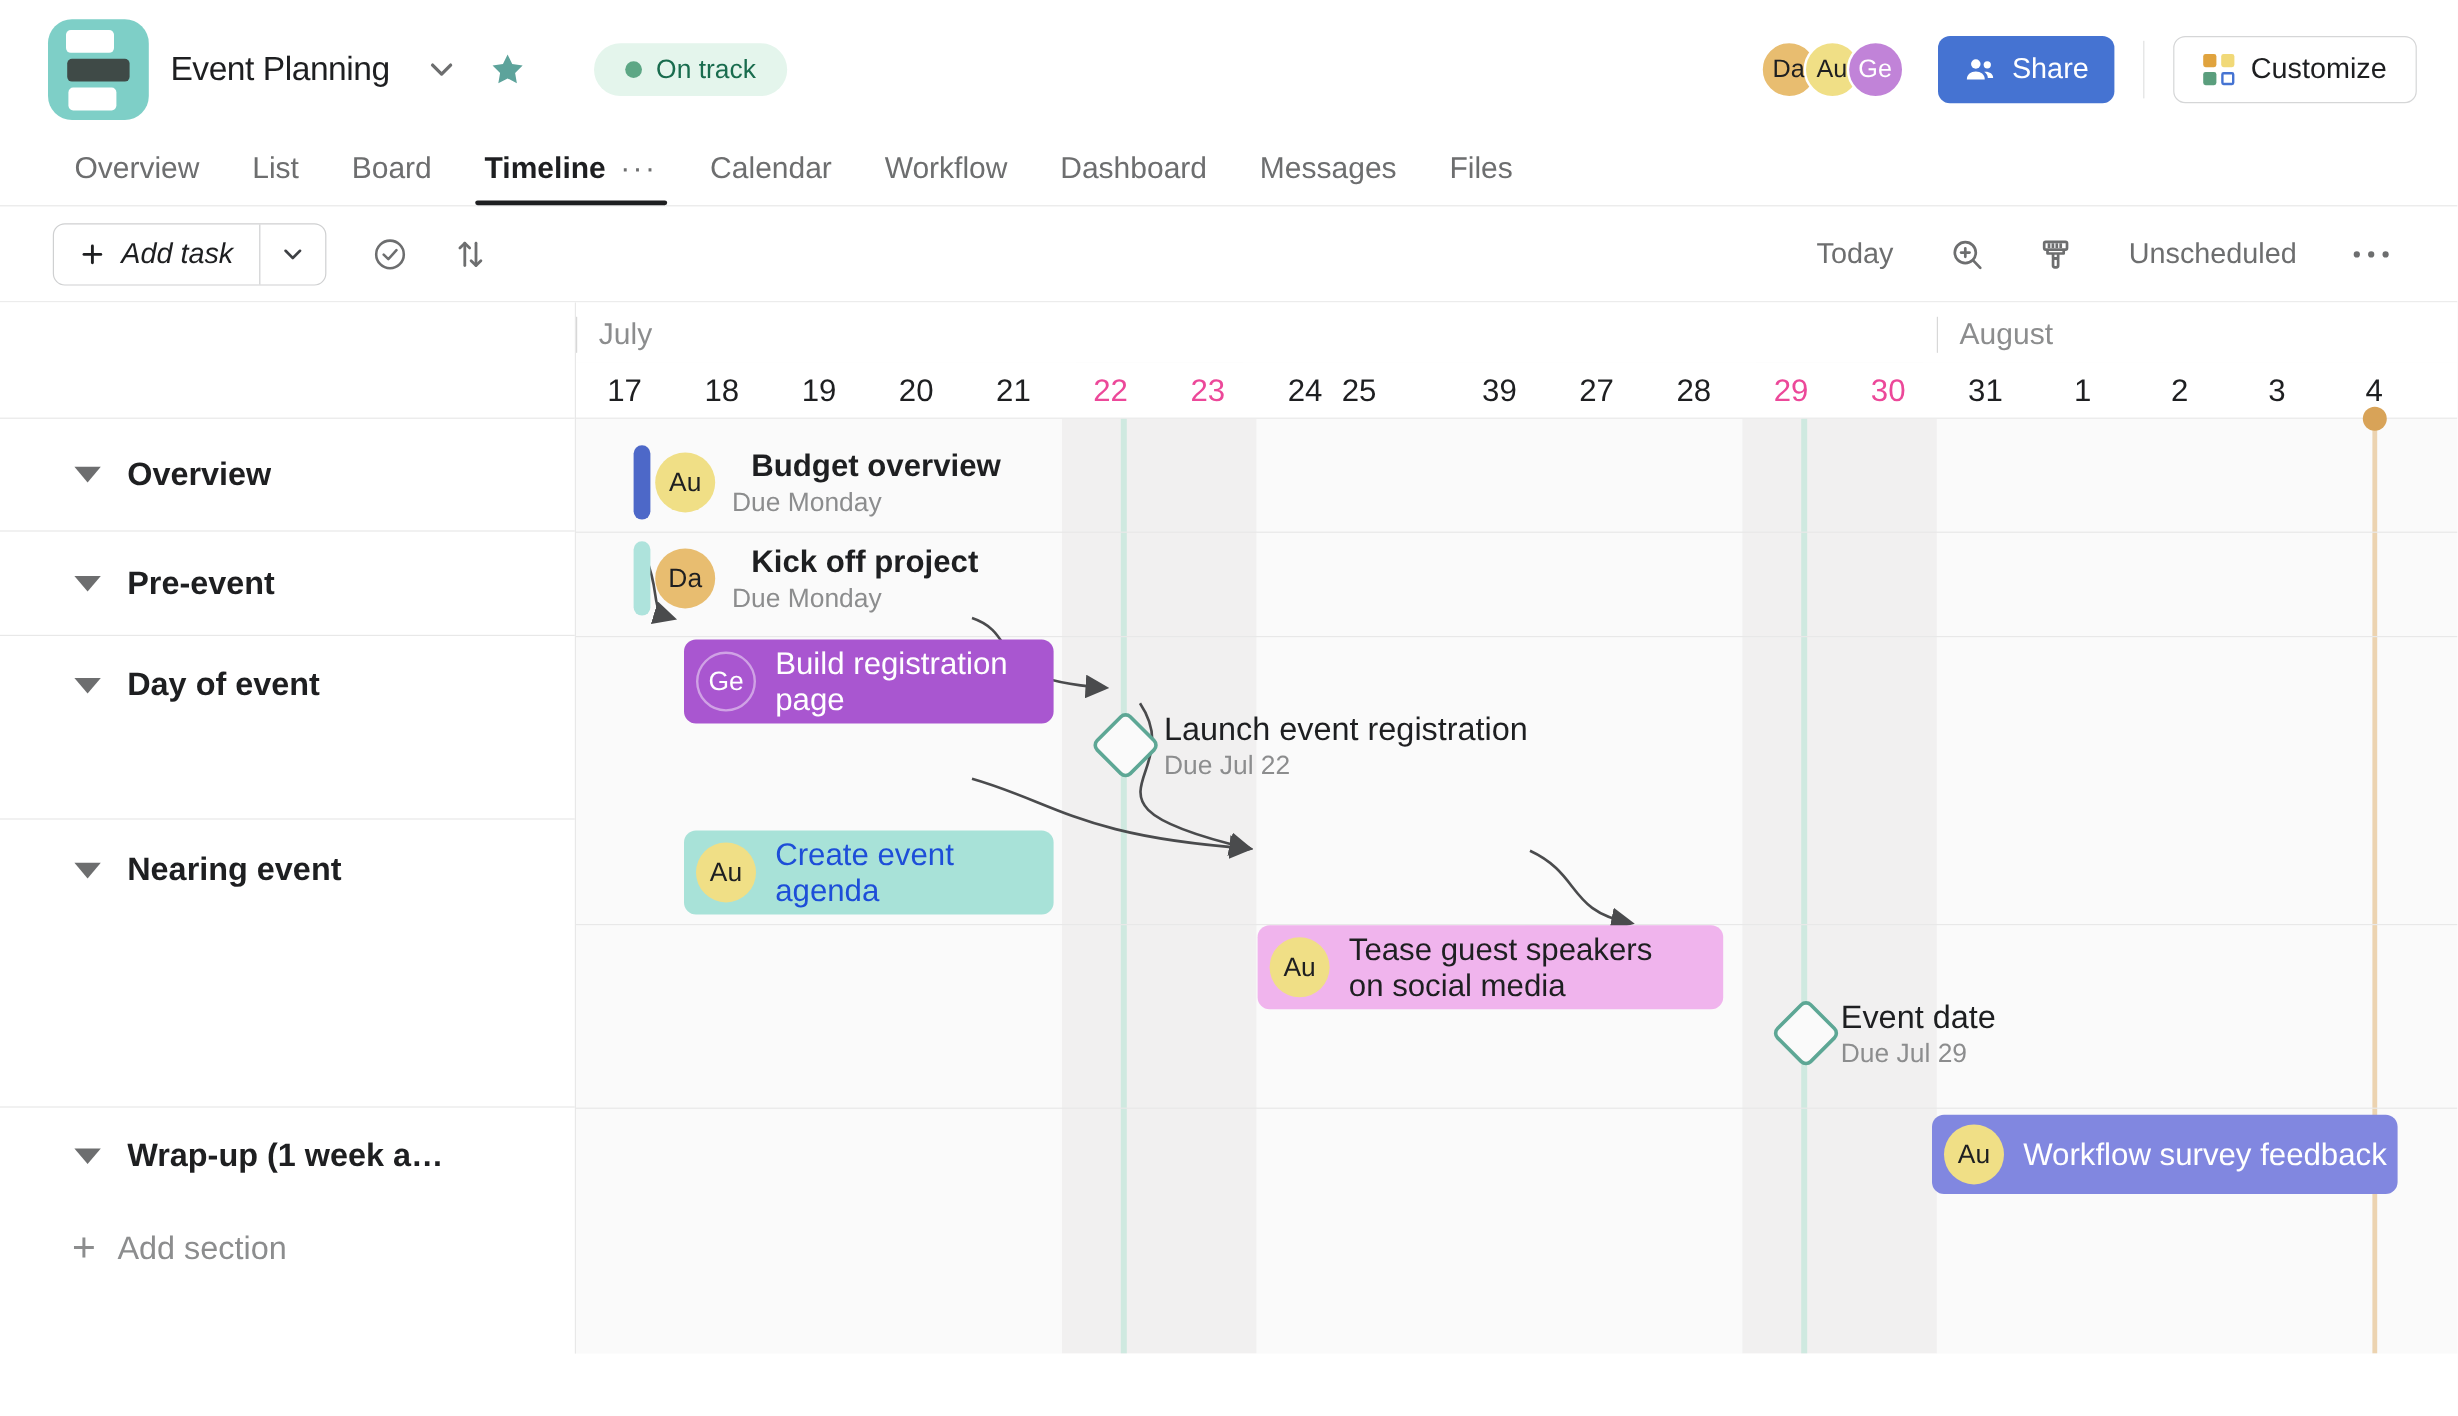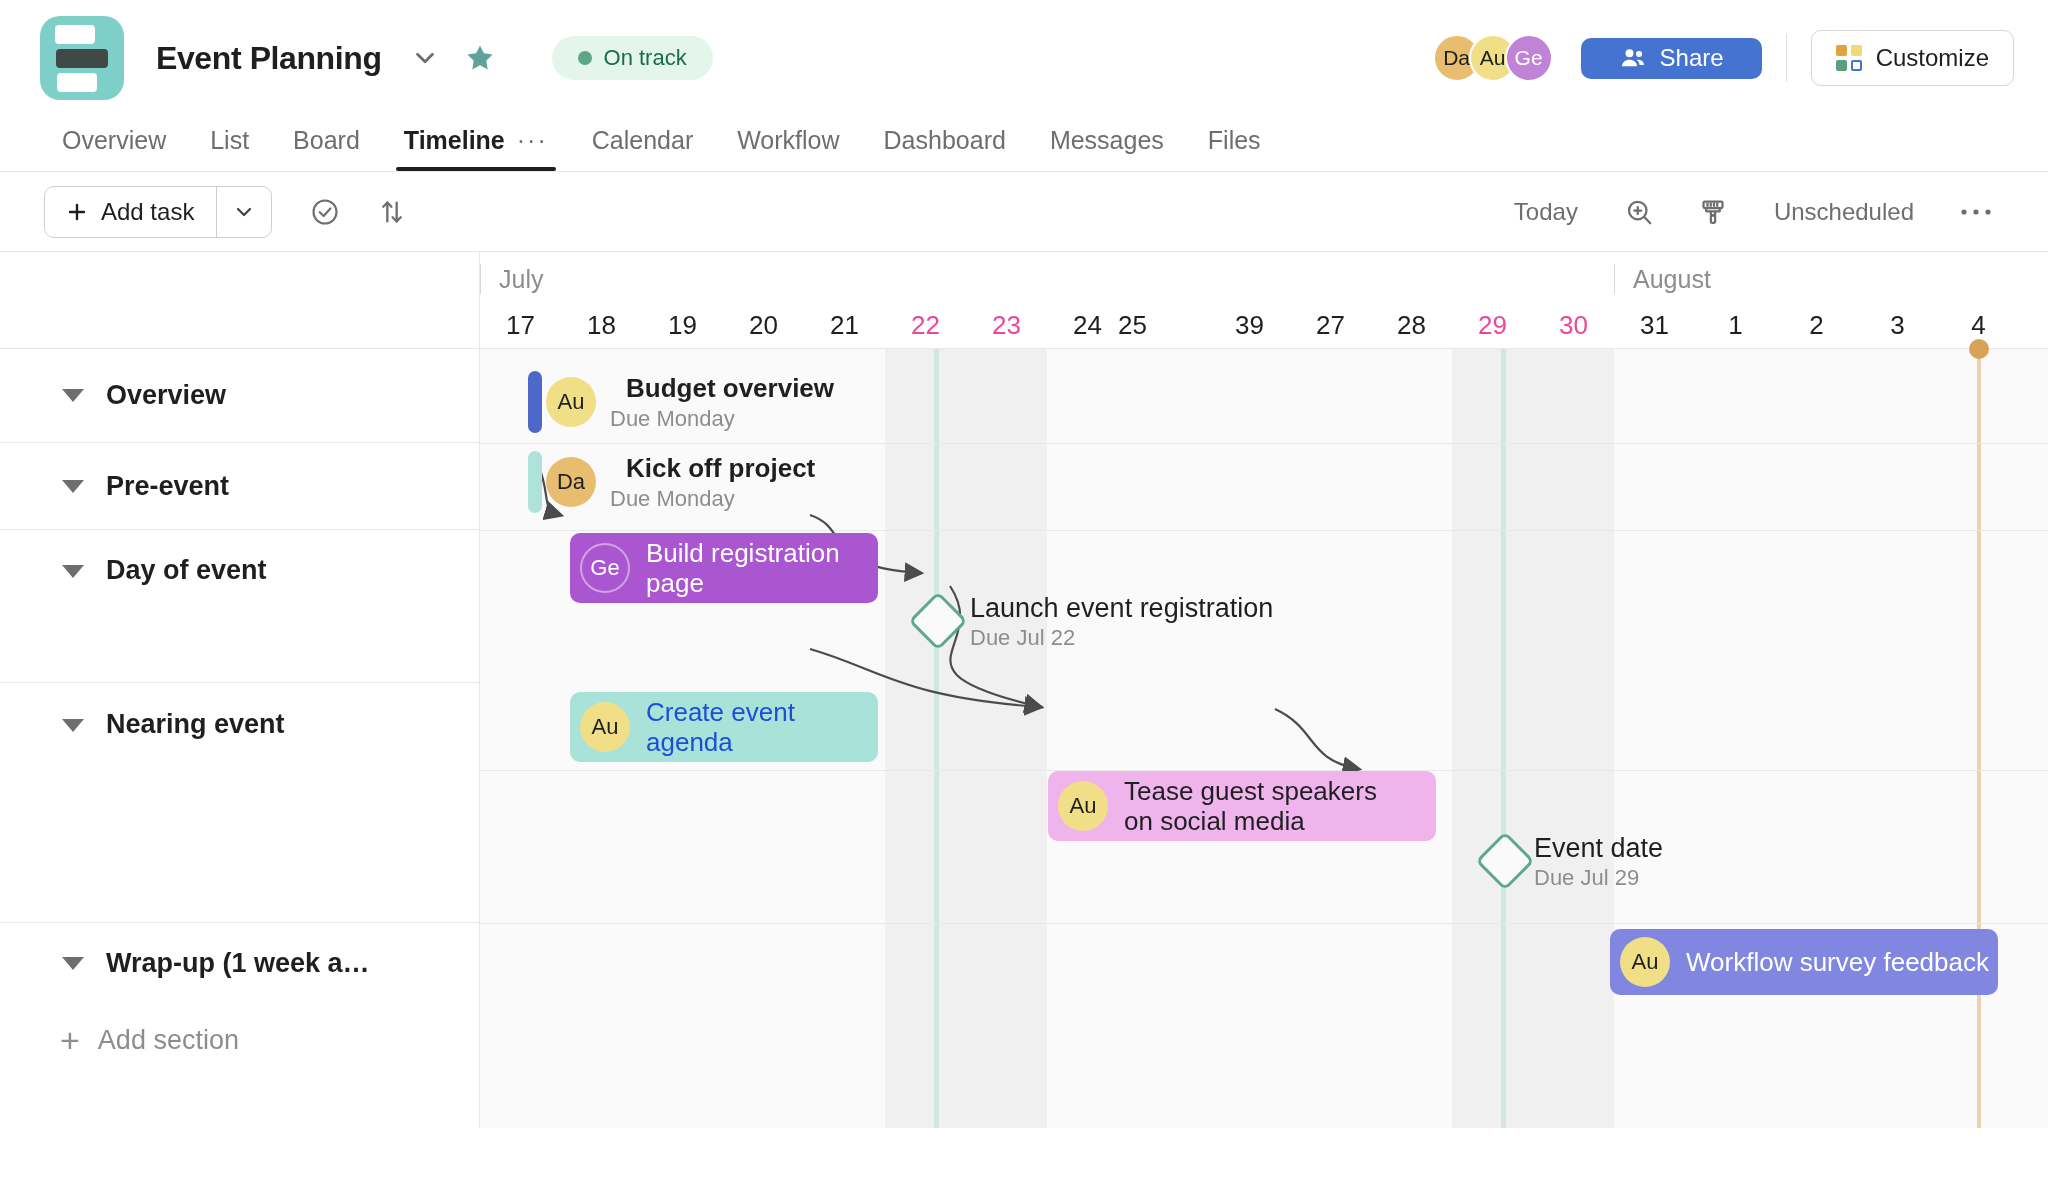--- a/index.html
+++ b/index.html
@@ -25,22 +25,22 @@
     background: #7ecfc7;
     display: flex; flex-direction: column;
     align-items: center; justify-content: center;
     gap: 5px; flex: none;
   }
   .proj-icon .bar1 { width: 40px; height: 19px; background: #ffffff; border-radius: 4px; margin-right: 14px;}
   .proj-icon .bar2 { width: 52px; height: 19px; background: #3f4a47; border-radius: 4px; }
   .proj-icon .bar3 { width: 40px; height: 19px; background: #ffffff; border-radius: 4px; margin-right: 10px;}
 
   .proj-title {
-    font-size: 32px; font-weight: 700; letter-spacing: -0.4px;
-    margin-left: 32px; white-space: nowrap;
+    font-size: 28px; font-weight: 400; letter-spacing: -0.4px;
+    margin-left: 18px; white-space: nowrap;
   }
   .chevron-btn {
     margin-left: 26px; width: 34px; height: 34px;
     display:flex; align-items:center; justify-content:center;
     color: #6d6e6f;
   }
   .star-btn { margin-left: 22px; color: #5da39b; display:flex; align-items:center; }
   .status-pill {
     margin-left: 56px;
     background: #e4f5ec; color: #196c4e;
@@ -58,23 +58,23 @@
   .avatars .av {
     width: 48px; height: 48px; border-radius: 50%;
     display: flex; align-items: center; justify-content: center;
     font-size: 21px; color: #1e1f21;
     border: 2px solid #ffffff; margin-left: -12px;
   }
   .avatars .av:first-child { margin-left: 0; }
 
   .share-btn {
     background: #4573d2; color: #ffffff;
-    height: 41px; border-radius: 10px;
+    height: 56px; border-radius: 10px;
     display: flex; align-items: center; gap: 13px;
-    padding: 0 38px; font-size: 24px; font-weight: 500;
+    padding: 0 21px; font-size: 24px; font-weight: 500;
     white-space: nowrap;
   }
   .vdiv { width: 1px; height: 48px; background: #e0e1e2; margin: 0 24px; }
   .customize-btn {
     height: 56px; border: 1px solid #d5d6d7; border-radius: 10px;
     display: flex; align-items: center; gap: 14px;
     padding: 0 24px; font-size: 24px; background: #fff;
     white-space: nowrap;
   }
   .grid-icon { display: grid; grid-template-columns: 11px 11px; grid-template-rows: 11px 11px; gap: 4px; }
@@ -108,20 +108,21 @@
   }
   .addtask {
     display: flex; align-items: center;
     border: 1px solid #cfd0d1; border-radius: 10px; height: 52px;
     overflow: hidden; background: #fff;
   }
   .addtask .label {
     display: flex; align-items: center; gap: 12px;
     padding: 0 22px 0 20px; font-size: 24px; height: 100%;
     font-weight: 500;
+    font-style: italic;
   }
   .addtask .sep { width: 1px; height: 52px; background: #cfd0d1; }
   .addtask .caret { width: 54px; display:flex; align-items:center; justify-content:center; color:#3f4145; }
   .tbicon { margin-left: 38px; color: #6d6e6f; display:flex; align-items:center; }
   .toolbar-right {
     position: absolute; right: 34px; top: 0; height: 80px;
     display: flex; align-items: center; gap: 0;
   }
   .tbtext { font-size: 24px; color: #6d6e6f; padding: 0 24px; white-space: nowrap; }
   .tbicon2 { color: #6d6e6f; display:flex; align-items:center; padding: 0 22px; }

